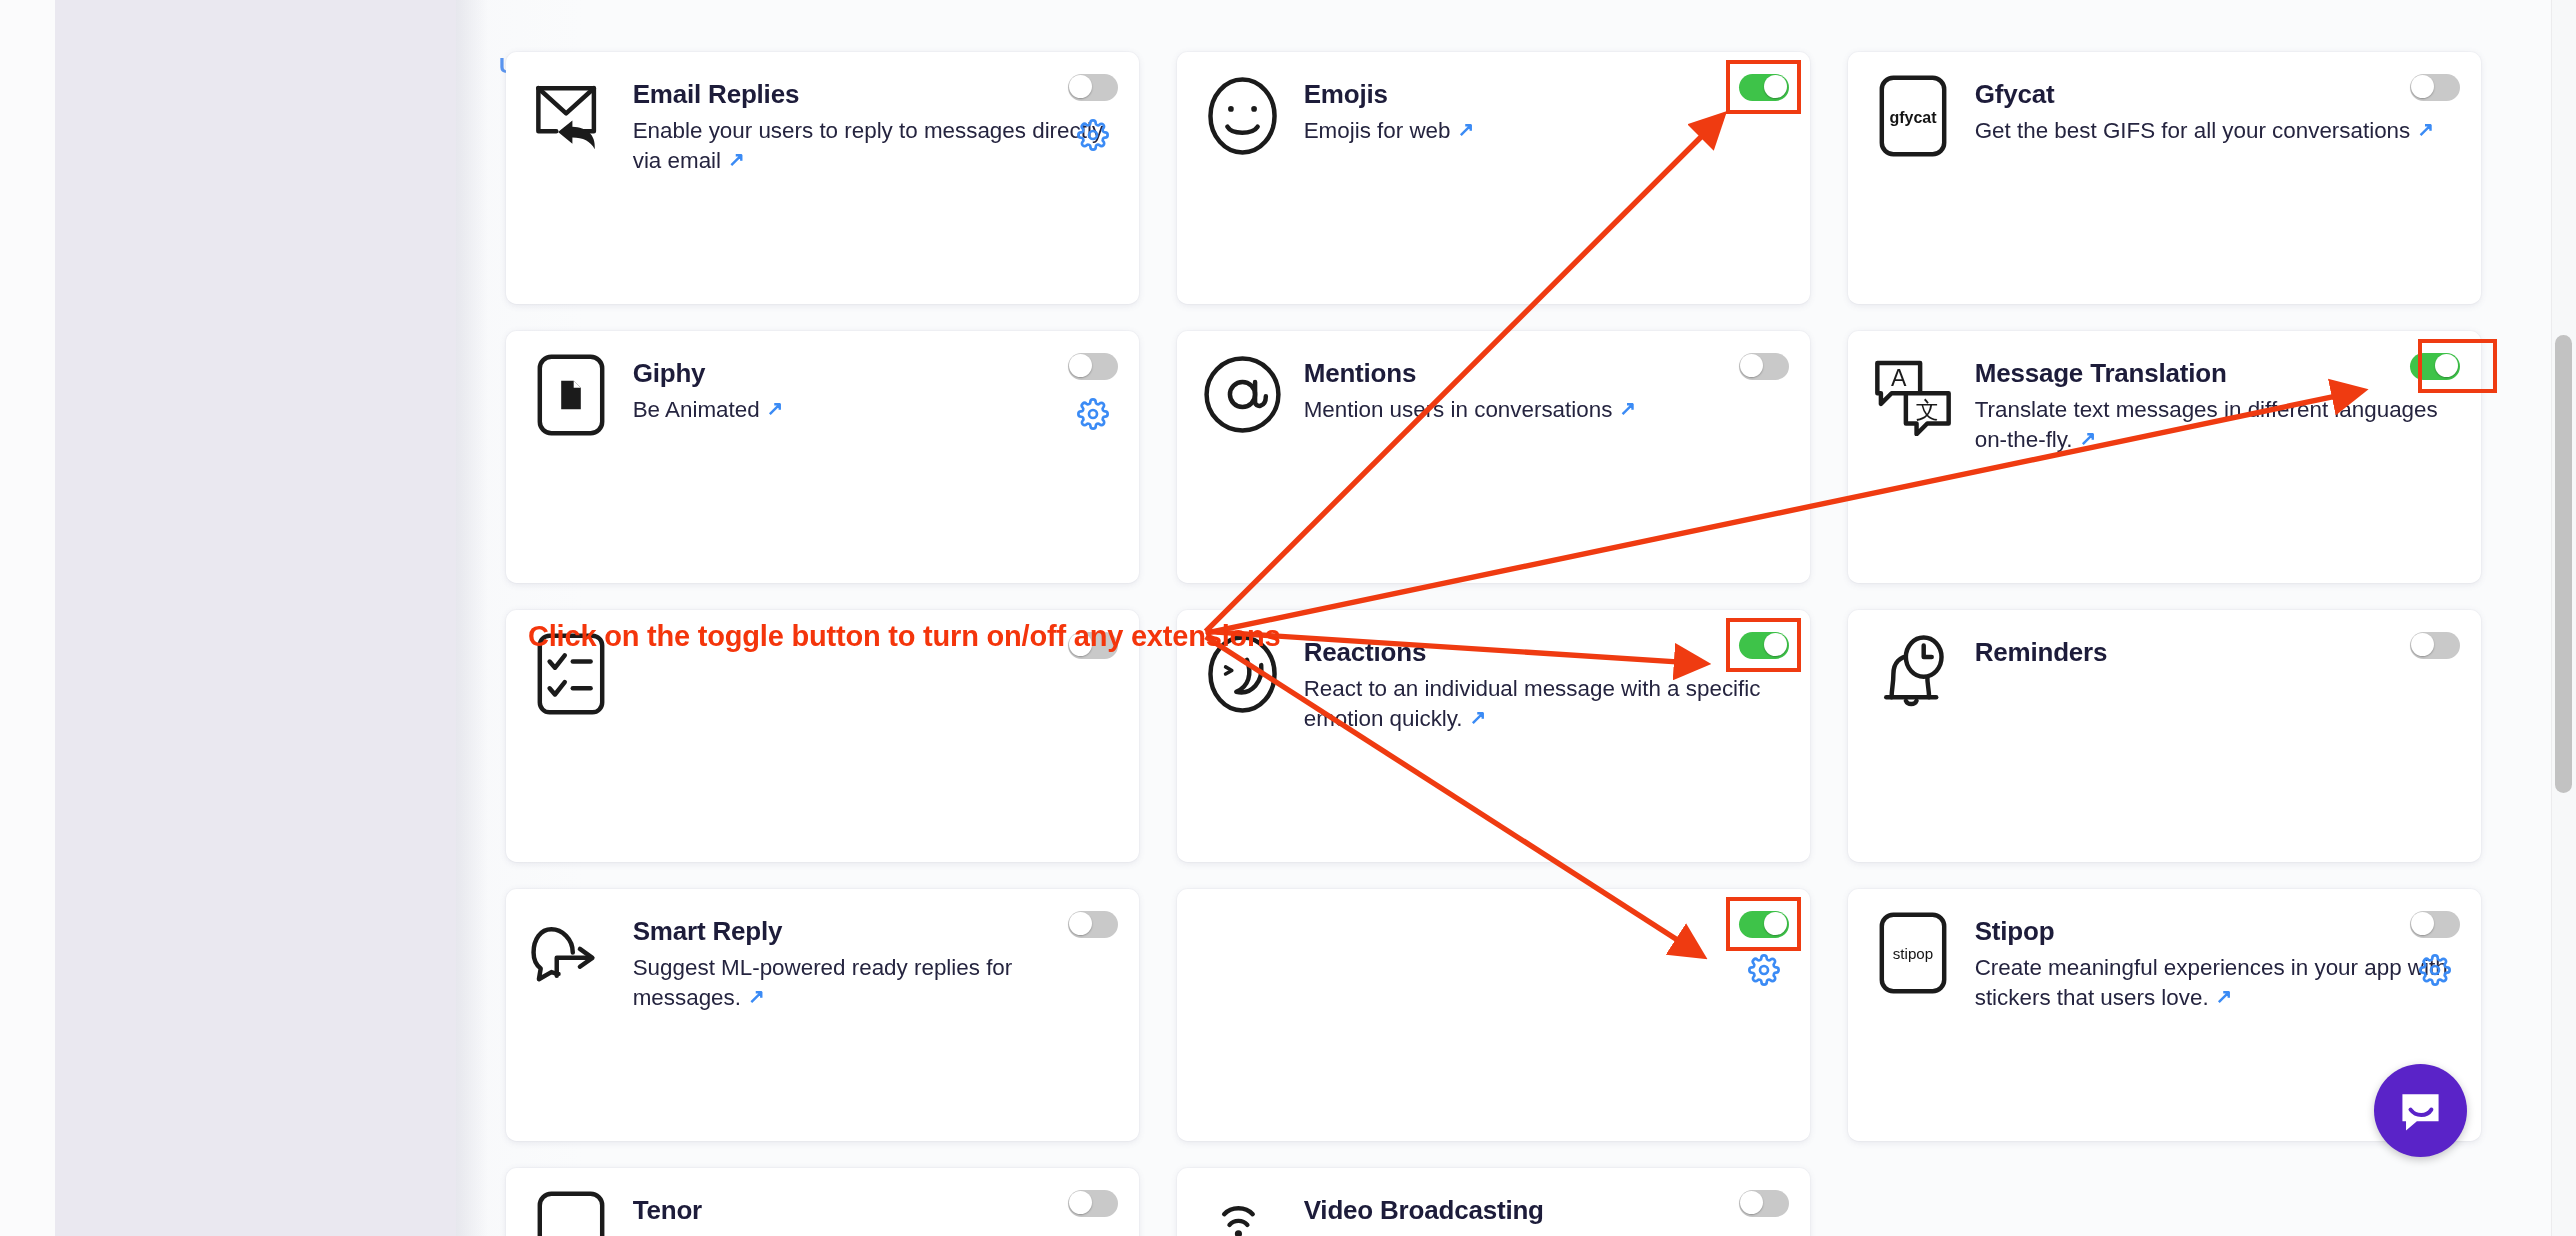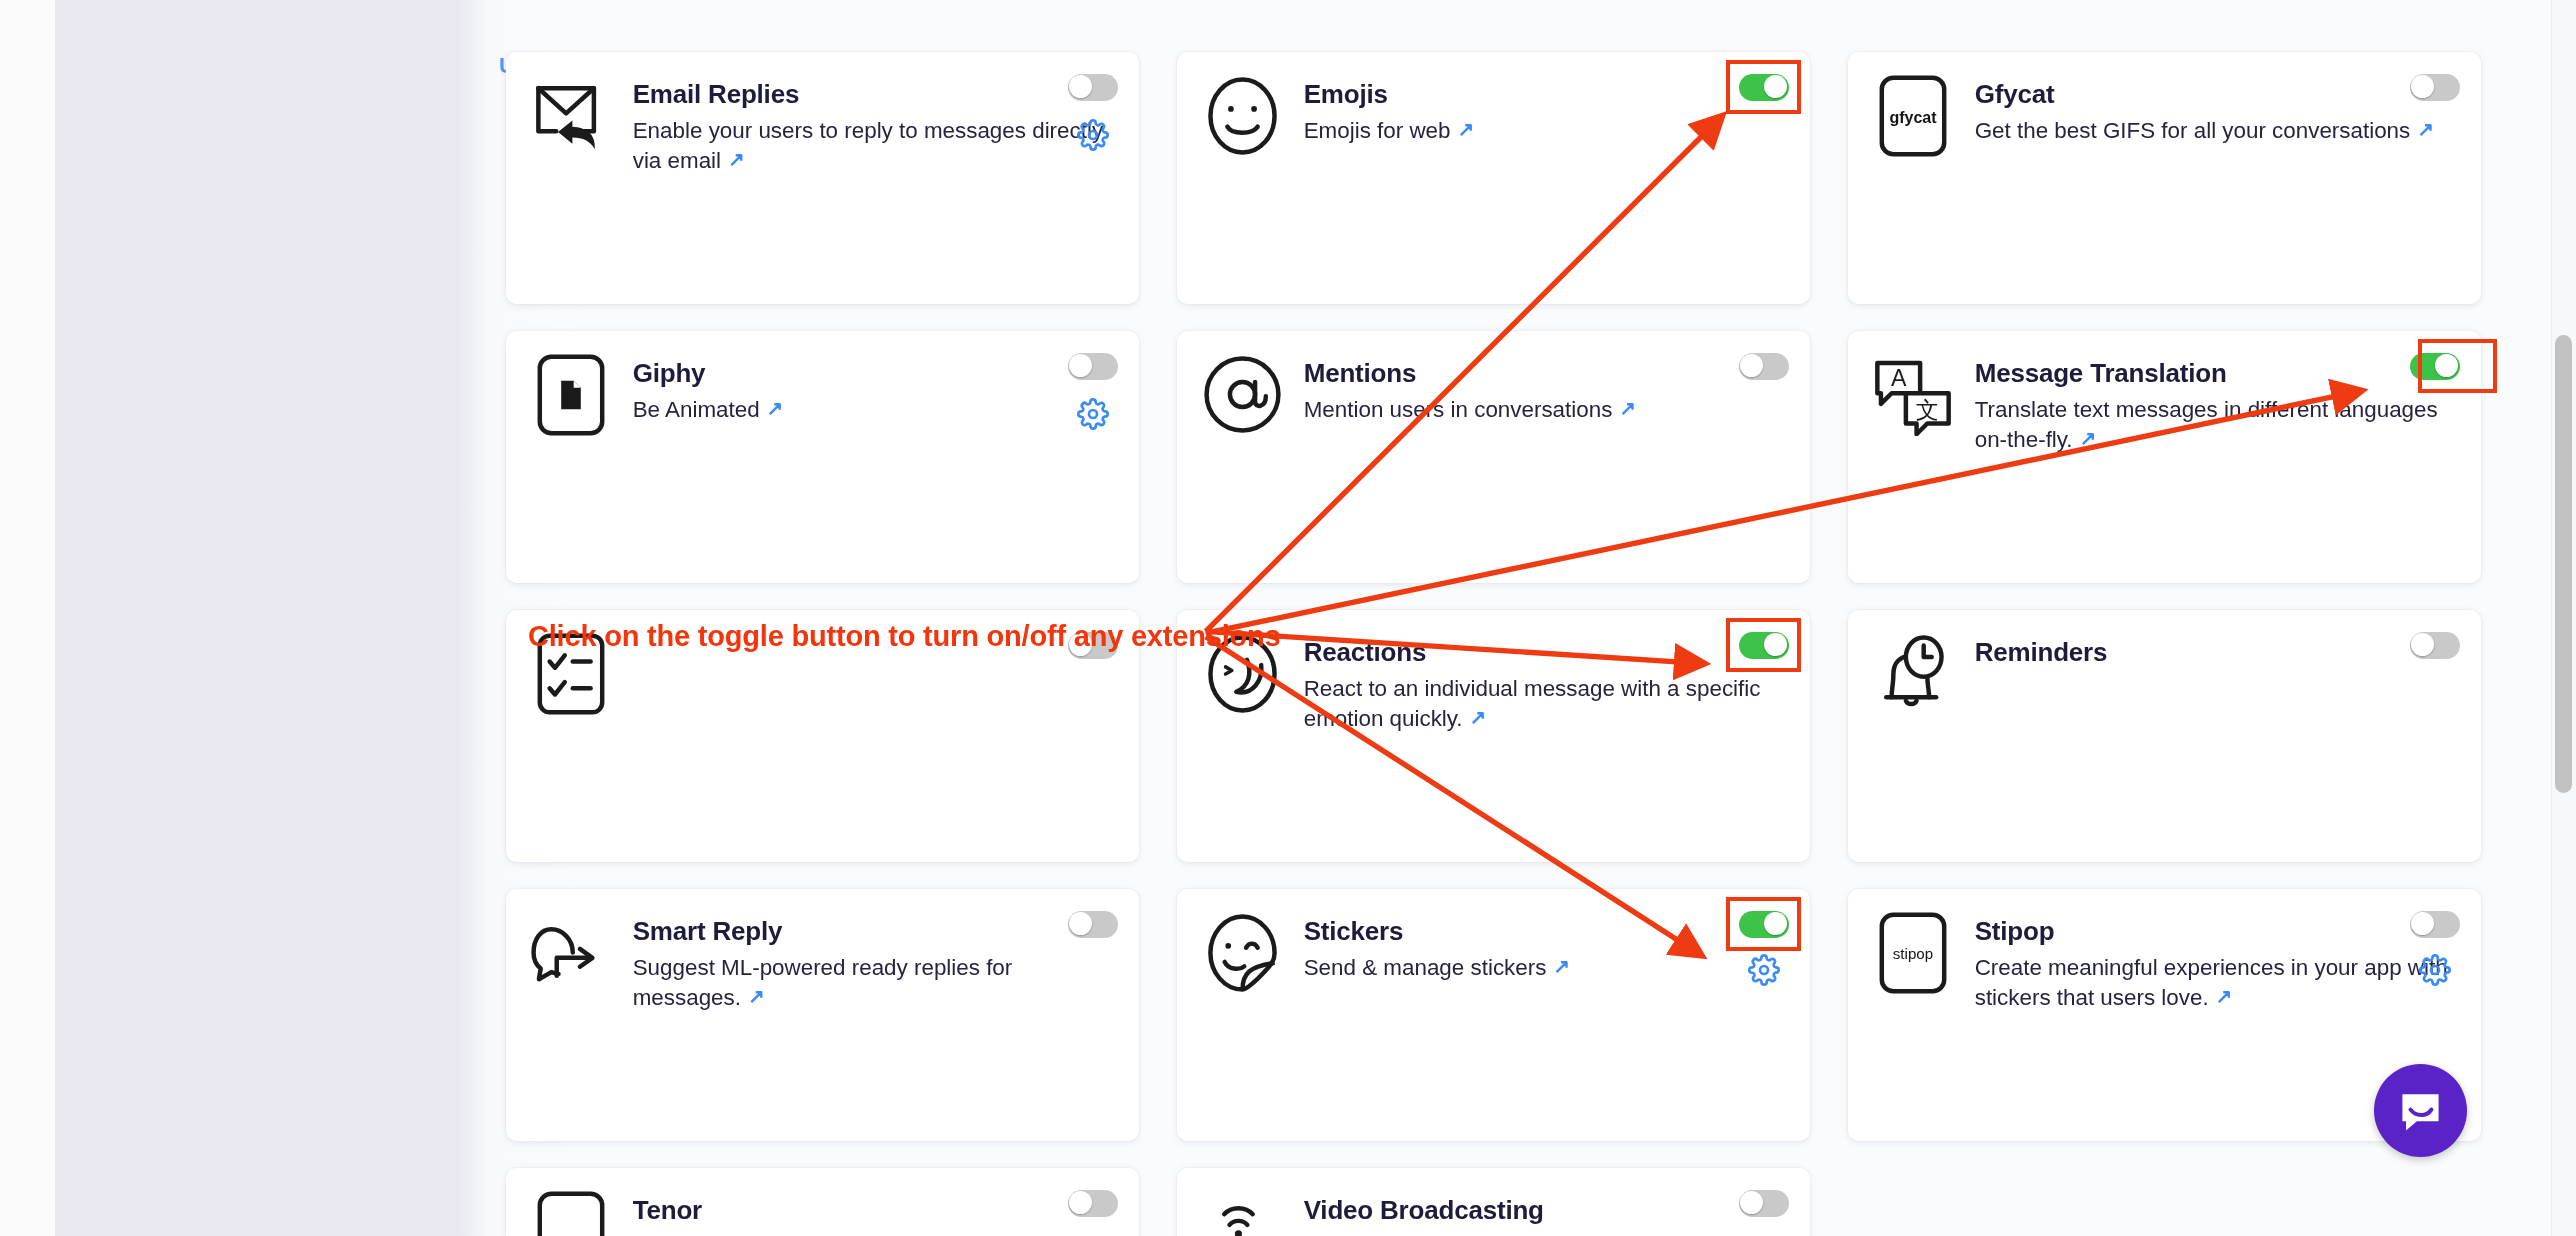--- a/index.html
+++ b/index.html
@@ -357,35 +357,20 @@
         </div>
       </div>
       <div class="ctrl-col">
         <div class="toggle">
             <div class="knob"></div>
           </div>
       </div>
     </div>
 
     <div class="card">
-      <div class="card-inner">
-        <div class="ext-icon">
-          <svg width="75" height="82" viewBox="0 0 84 92">
-            <path d="M42 5C22 5 6 24 6 46s16 41 36 41c6 0 28-22 33-30 3-5 3-11 3-11C78 24 62 5 42 5z" fill="none" stroke="#1b1b1b" stroke-width="5" stroke-linejoin="round"></path>
-            <path d="M42 87c0-18 8-26 36-30" fill="none" stroke="#1b1b1b" stroke-width="5" stroke-linejoin="round"></path>
-            <circle cx="26" cy="38" r="3.2" fill="#1b1b1b"></circle>
-            <path d="M46 40c3-6 10-6 13 0" fill="none" stroke="#1b1b1b" stroke-width="5" stroke-linecap="round"></path>
-            <path d="M22 56c4 8 16 10 22 5" fill="none" stroke="#1b1b1b" stroke-width="5" stroke-linecap="round"></path>
-          </svg>
-        </div>
-        <div class="card-text">
-          <div class="card-title">Stickers</div>
-          <div class="card-desc"><span>Send &amp; manage stickers</span><span class="ext-link">↗</span></div>
-        </div>
-      </div>
       <div class="ctrl-col">
         <div class="toggle on">
             <div class="knob"></div>
           </div>
         <div class="gear" style="margin-top:16px">
           <svg width="32" height="32" viewBox="0 0 24 24" fill="none" stroke="#3b8bf5" stroke-width="2">
             <circle cx="12" cy="12" r="3"></circle>
             <path d="M19.4 15a1.65 1.65 0 0 0 .33 1.82l.06.06a2 2 0 1 1-2.83 2.83l-.06-.06a1.65 1.65 0 0 0-1.82-.33 1.65 1.65 0 0 0-1 1.51V21a2 2 0 1 1-4 0v-.09A1.65 1.65 0 0 0 9 19.4a1.65 1.65 0 0 0-1.82.33l-.06.06a2 2 0 1 1-2.83-2.83l.06-.06a1.65 1.65 0 0 0 .33-1.82 1.65 1.65 0 0 0-1.51-1H3a2 2 0 1 1 0-4h.09A1.65 1.65 0 0 0 4.6 9a1.65 1.65 0 0 0-.33-1.82l-.06-.06a2 2 0 1 1 2.83-2.83l.06.06A1.65 1.65 0 0 0 9 4.6a1.65 1.65 0 0 0 1-1.51V3a2 2 0 1 1 4 0v.09a1.65 1.65 0 0 0 1 1.51 1.65 1.65 0 0 0 1.82-.33l.06-.06a2 2 0 1 1 2.83 2.83l-.06.06A1.65 1.65 0 0 0 19.4 9v0a1.65 1.65 0 0 0 1.51 1H21a2 2 0 1 1 0 4h-.09a1.65 1.65 0 0 0-1.51 1z"></path>
           </svg>
         </div>

